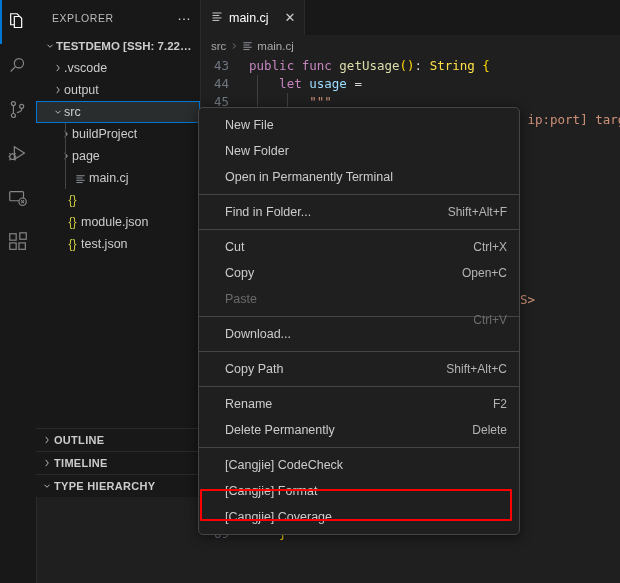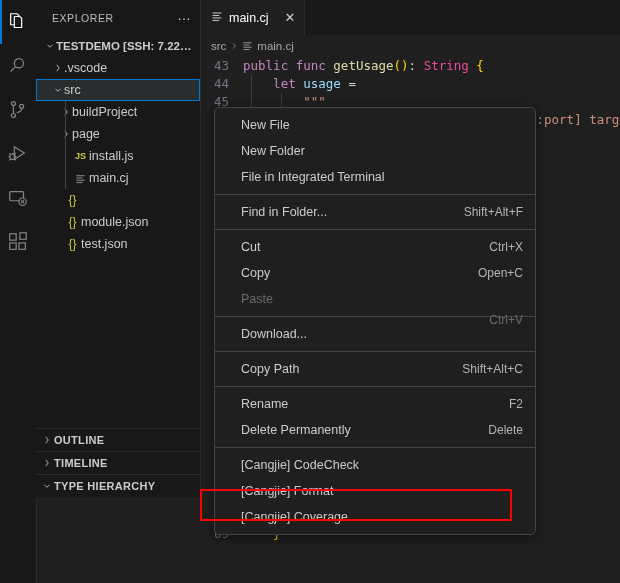--- a/index.html
+++ b/index.html
@@ -96,39 +96,39 @@
     height:22px;display:flex;align-items:center;gap:4px;padding-left:10px;
     font-size:11.5px;color:#a9a9a9;background:#1f1f1f;
   }
   .bc-sep{color:#8a8a8a;font-size:10px;}
 
   .code{
     position:absolute;left:0;right:0;top:57px;bottom:0;
     font-family:"DejaVu Sans Mono", monospace;font-size:12.5px;line-height:18px;
     overflow:hidden;white-space:pre;
   }
-  .cline{display:flex;height:18px;}
+  .cline{display:flex;height:18px;gap:6px;}
   .lnum{
     width:42px;flex:0 0 42px;text-align:right;padding-right:14px;
     color:#6e7681;box-sizing:border-box;
   }
   .ctext{flex:1;position:relative;}
   .ig{position:absolute;top:0;bottom:0;width:1px;background:#404040;}
 
   .k-kw{color:#c586c0;}
   .k-fn{color:#dcdcaa;}
-  .k-ty{color:#ec4899;}
+  .k-ty{color:#fde047;}
   .k-var{color:#9cdcfe;}
   .k-pn{color:#d4d4d4;}
   .k-br{color:#ffd700;}
   .k-str{color:#ce9178;}
 
   
   .ctxmenu{
-    position:absolute;left:214px;top:107px;width:322px;
+    position:absolute;left:198px;top:107px;width:322px;
     background:#1f1f1f;border:1px solid #454545;border-radius:5px;
     box-shadow:0 2px 12px rgba(0,0,0,.55);
     padding:4px 0;box-sizing:border-box;
     z-index:50;
   }
   .mi{
     height:26px;display:flex;align-items:center;justify-content:space-between;
     padding:0 12px 0 26px;font-size:12.5px;color:#cccccc;
   }
   .mi.disabled{color:#6b6b6b;}
@@ -222,20 +222,28 @@
       </div>
       <div id="tree-rows">
           <div class="row indent-1">
             <span class="twisty">
               <svg width="10" height="10" viewBox="0 0 16 16" fill="none" stroke="#cccccc" stroke-width="1.4">
                 <path d="M6 3l4 5-4 5"></path>
               </svg>
             </span>
             <span class="lbl">.vscode</span>
           </div>
+          <div class="row indent-1">
+            <span class="twisty">
+              <svg width="10" height="10" viewBox="0 0 16 16" fill="none" stroke="#cccccc" stroke-width="1.4">
+                <path d="M6 3l4 5-4 5"></path>
+              </svg>
+            </span>
+            <span class="lbl">output</span>
+          </div>
           <div class="row indent-1 selected">
             <span class="twisty">
               <svg width="10" height="10" viewBox="0 0 16 16" fill="none" stroke="#cccccc" stroke-width="1.4">
                 <path d="M4 6l4 4 4-4"></path>
               </svg>
             </span>
             <span class="lbl">src</span>
           </div>
           <div class="row indent-2">
             <span class="twisty">
@@ -246,26 +254,20 @@
             <span class="lbl">buildProject</span>
             <span class="guide"></span>
           </div>
           <div class="row indent-2">
             <span class="twisty">
               <svg width="10" height="10" viewBox="0 0 16 16" fill="none" stroke="#cccccc" stroke-width="1.4">
                 <path d="M6 3l4 5-4 5"></path>
               </svg>
             </span>
             <span class="lbl">page</span>
-            <span class="guide"></span>
-          </div>
-          <div class="row indent-2">
-            <span class="twisty"></span>
-            <span class="ficon js">JS</span>
-            <span class="lbl">install.js</span>
             <span class="guide"></span>
           </div>
           <div class="row indent-2">
             <span class="twisty"></span>
             <span class="ficon cj">
               <svg width="11" height="11" viewBox="0 0 16 16" fill="none" stroke="#9aa0a6" stroke-width="1.3">
                 <path d="M2 4h12M2 7.3h9M2 10.6h12M2 13.9h9"></path>
               </svg>
             </span>
             <span class="lbl">main.cj</span>
@@ -349,21 +351,21 @@
   </div>
 
   <div class="ctxmenu" id="ctxmenu">
       <div class="mi">
         <span>New File</span>
       </div>
       <div class="mi">
         <span>New Folder</span>
       </div>
       <div class="mi">
-        <span>File in Integrated Terminal</span>
+        <span>Open in Permanently Terminal</span>
       </div>
       <div class="msep"></div>
       <div class="mi">
         <span>Find in Folder...</span>
         <span class="kb">Shift+Alt+F</span>
       </div>
       <div class="msep"></div>
       <div class="mi">
         <span>Cut</span>
         <span class="kb">Ctrl+X</span>

